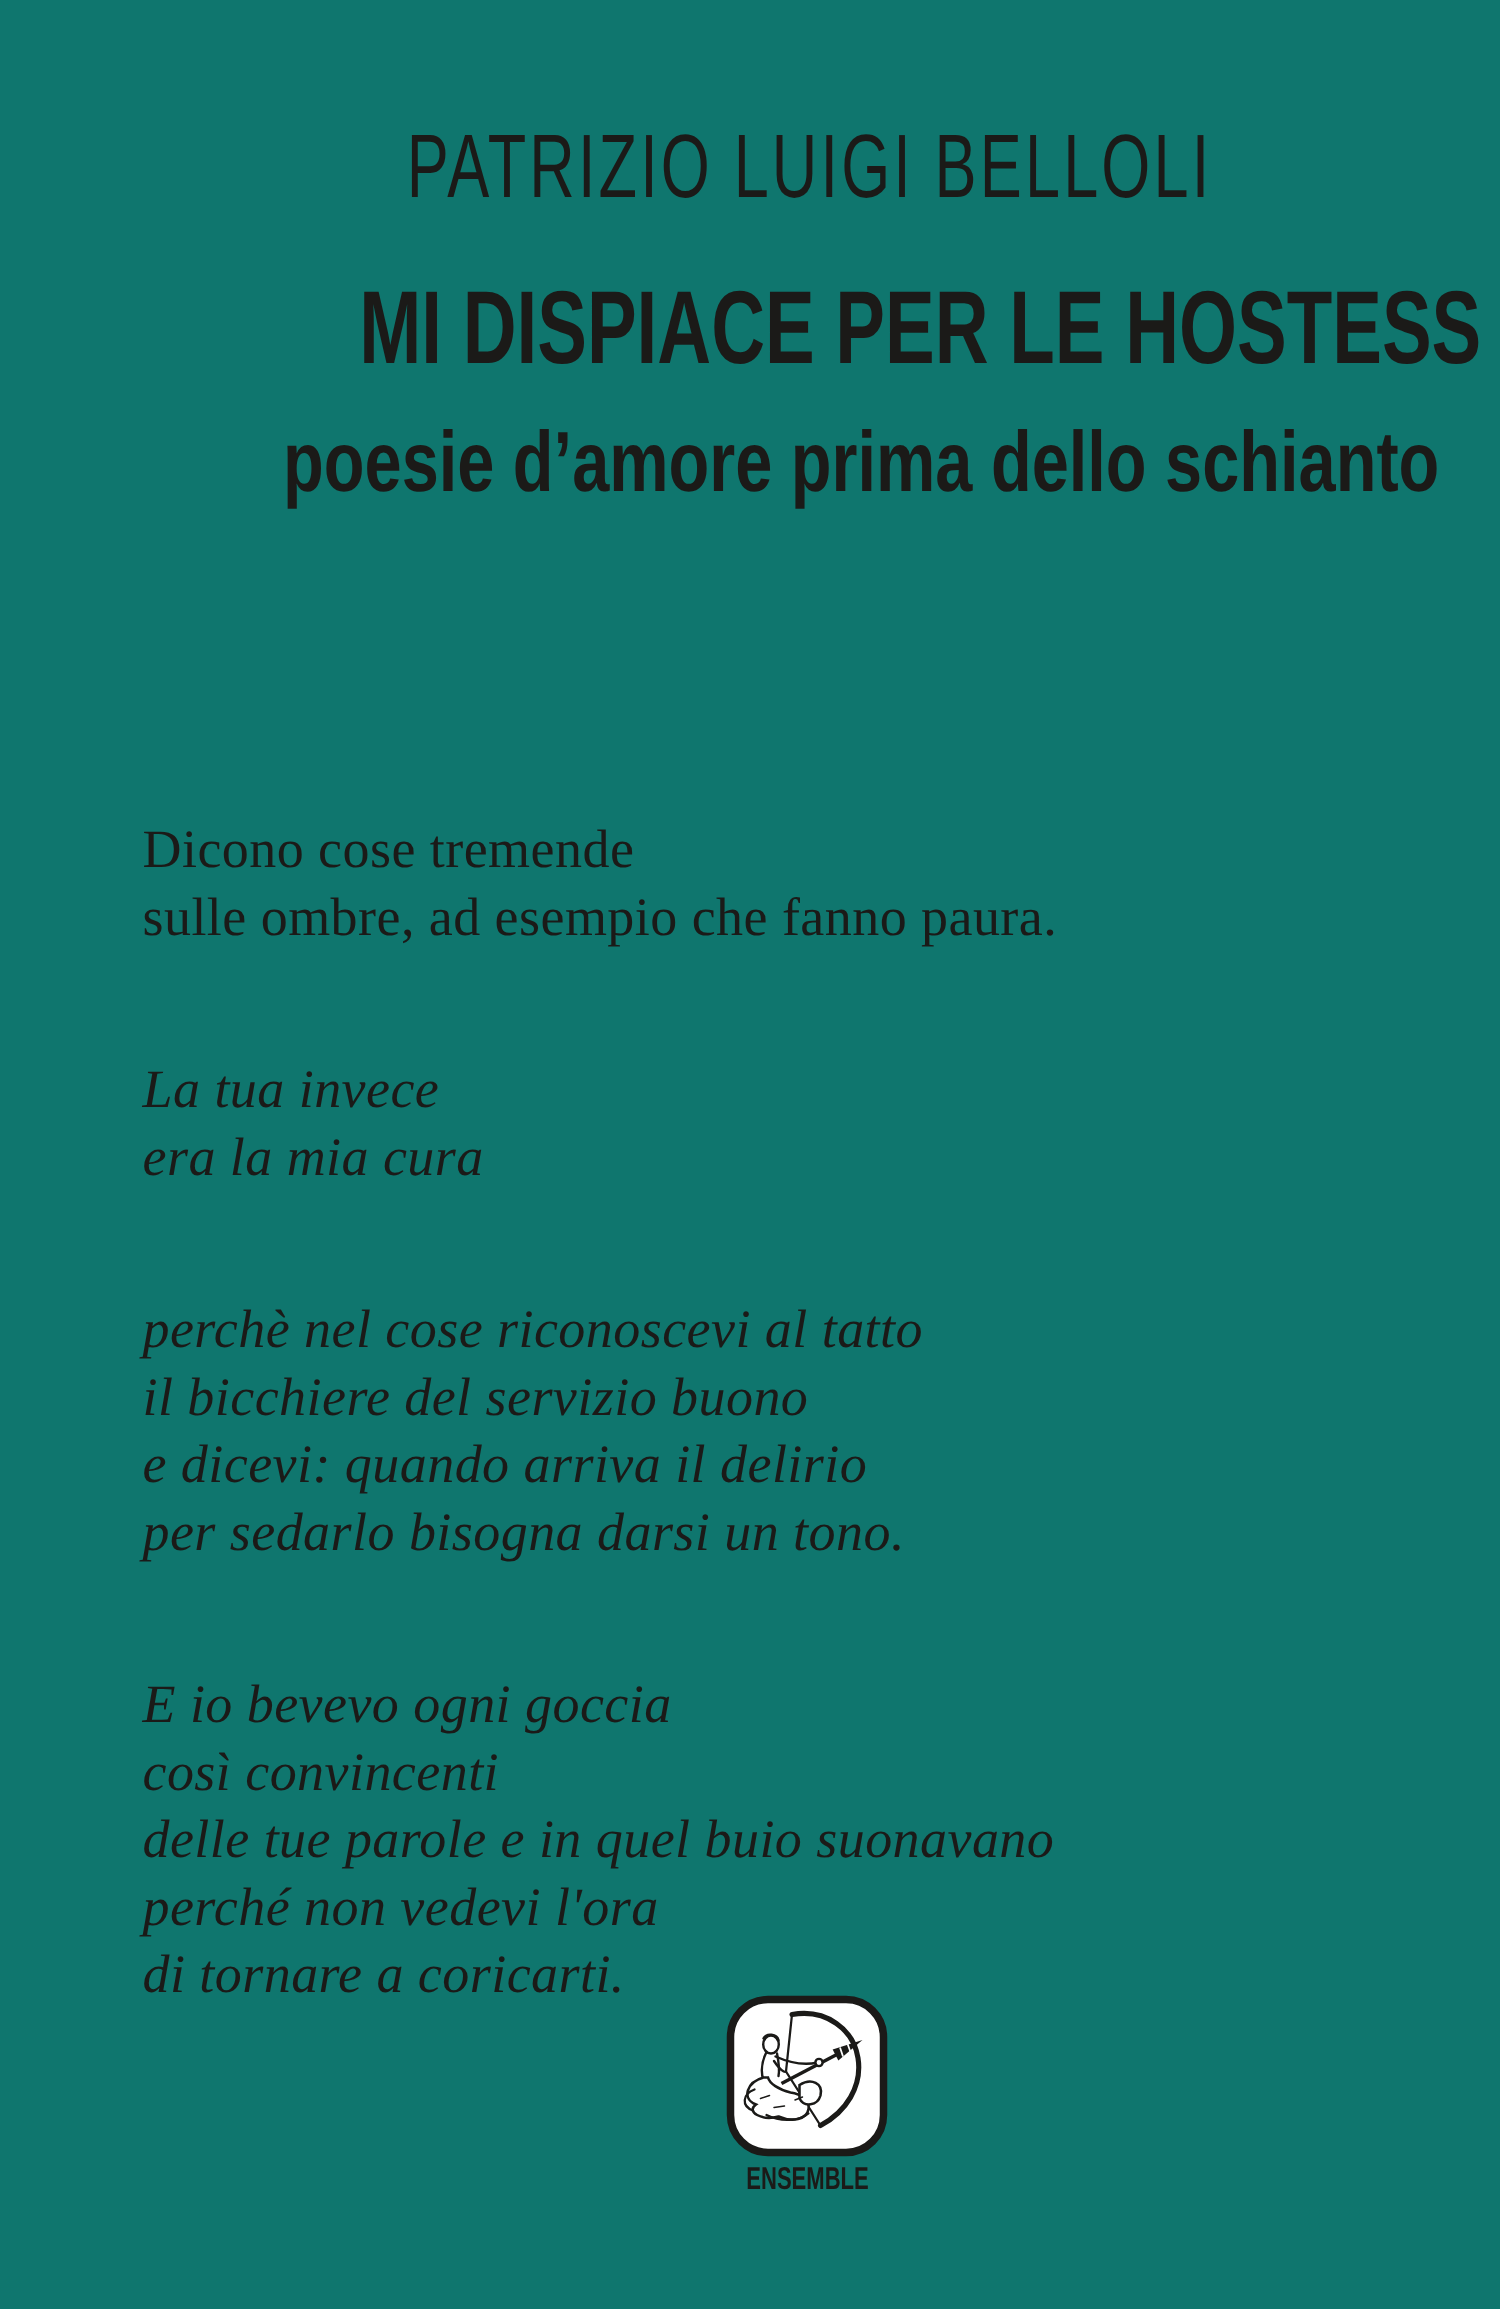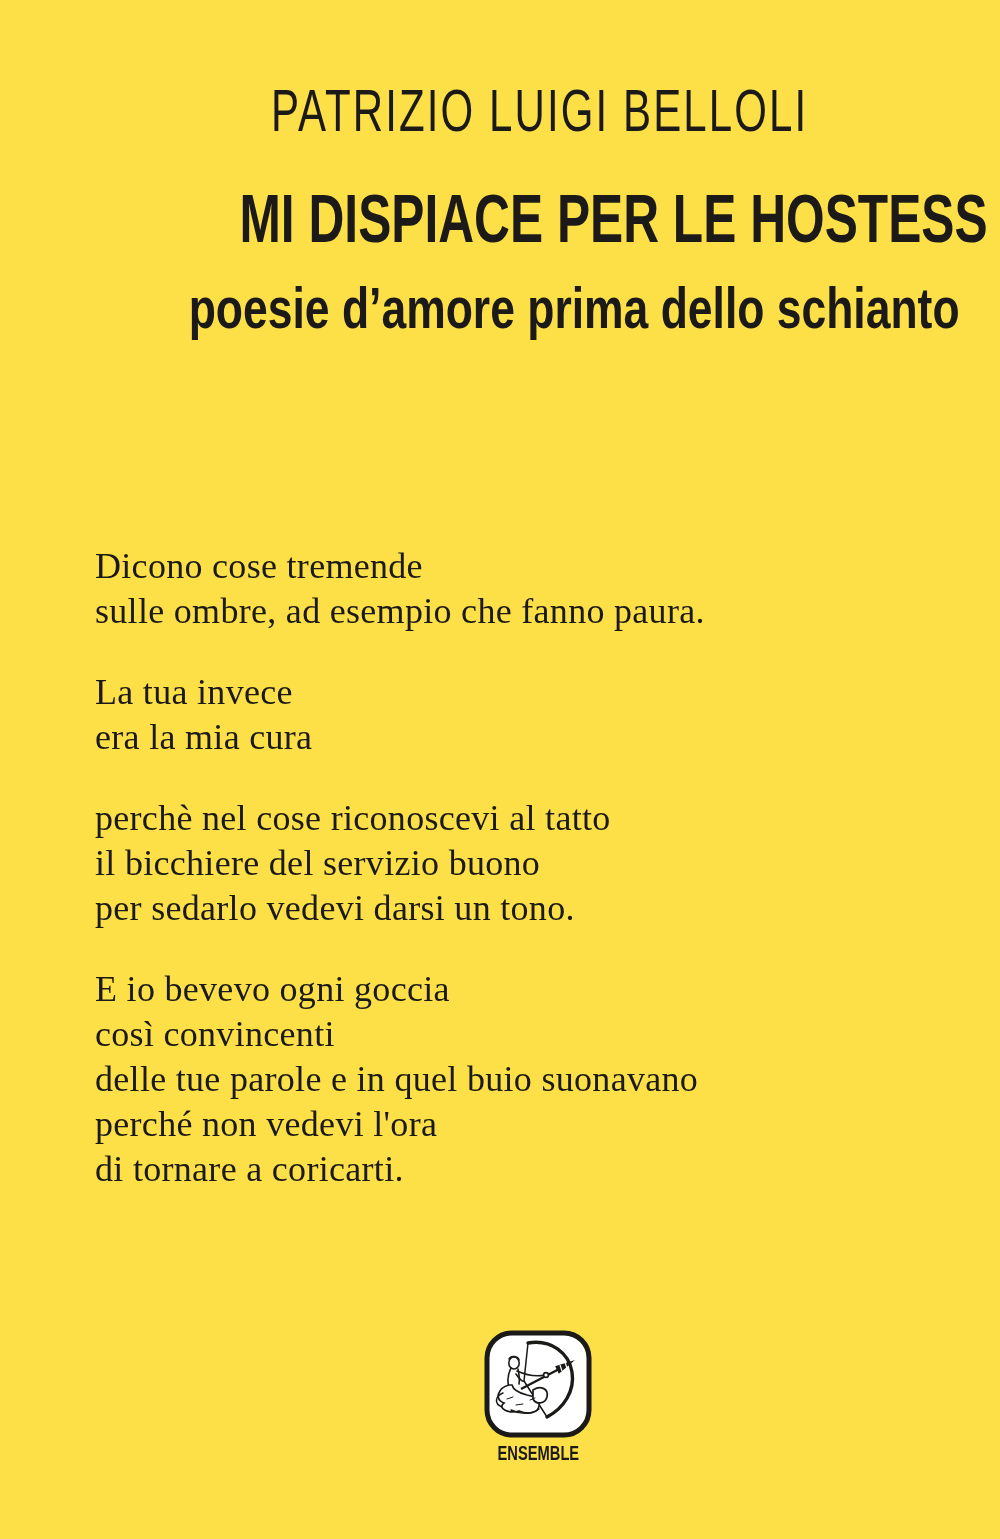--- a/index.html
+++ b/index.html
@@ -1,21 +1,21 @@
 <!DOCTYPE html>
 <html><head>
 <meta charset="utf-8">
 <style>
   html, body { margin: 0; padding: 0; background: #e8e8e8; }
   .page {
     position: relative;
     width: 1000px;
     height: 1539px;
     margin: 0 auto;
-    background: #fde047;
+    background: #0f766e;
     color: #1b1a18;
     overflow: hidden;
   }
 
   
   .head-line {
     position: absolute;
     left: 80px;
     width: 920px;
     text-align: center;
@@ -38,21 +38,21 @@
     position: absolute;
     top: 544px;
     left: 95px;
     width: 820px;
     font-family: "Liberation Serif", "DejaVu Serif", serif;
     font-size: 36px;
     line-height: 45px;
     letter-spacing: 0.3px;
     color: #1b1a18;
   }
-  .stanza + .stanza { margin-top: 36px; }
+  .stanza + .stanza { margin-top: 70px; font-style: italic; }
   .poem p { margin: 0; padding: 0; white-space: nowrap; }
 
   
   .logo-box {
     position: absolute;
     top: 1329px;
     left: 483px;
     width: 110px;
     height: 110px;
   }
@@ -90,21 +90,22 @@
       <p>Dicono cose tremende</p>
       <p>sulle ombre, ad esempio che fanno paura.</p>
     </div>
     <div class="stanza">
       <p>La tua invece</p>
       <p>era la mia cura</p>
     </div>
     <div class="stanza">
       <p>perchè nel cose riconoscevi al tatto</p>
       <p>il bicchiere del servizio buono</p>
-      <p>per sedarlo vedevi darsi un tono.</p>
+      <p>e dicevi: quando arriva il delirio</p>
+      <p>per sedarlo bisogna darsi un tono.</p>
     </div>
     <div class="stanza">
       <p>E io bevevo ogni goccia</p>
       <p>così convincenti</p>
       <p>delle tue parole e in quel buio suonavano</p>
       <p>perché non vedevi l'ora</p>
       <p>di tornare a coricarti.</p>
     </div>
   </main>
 

